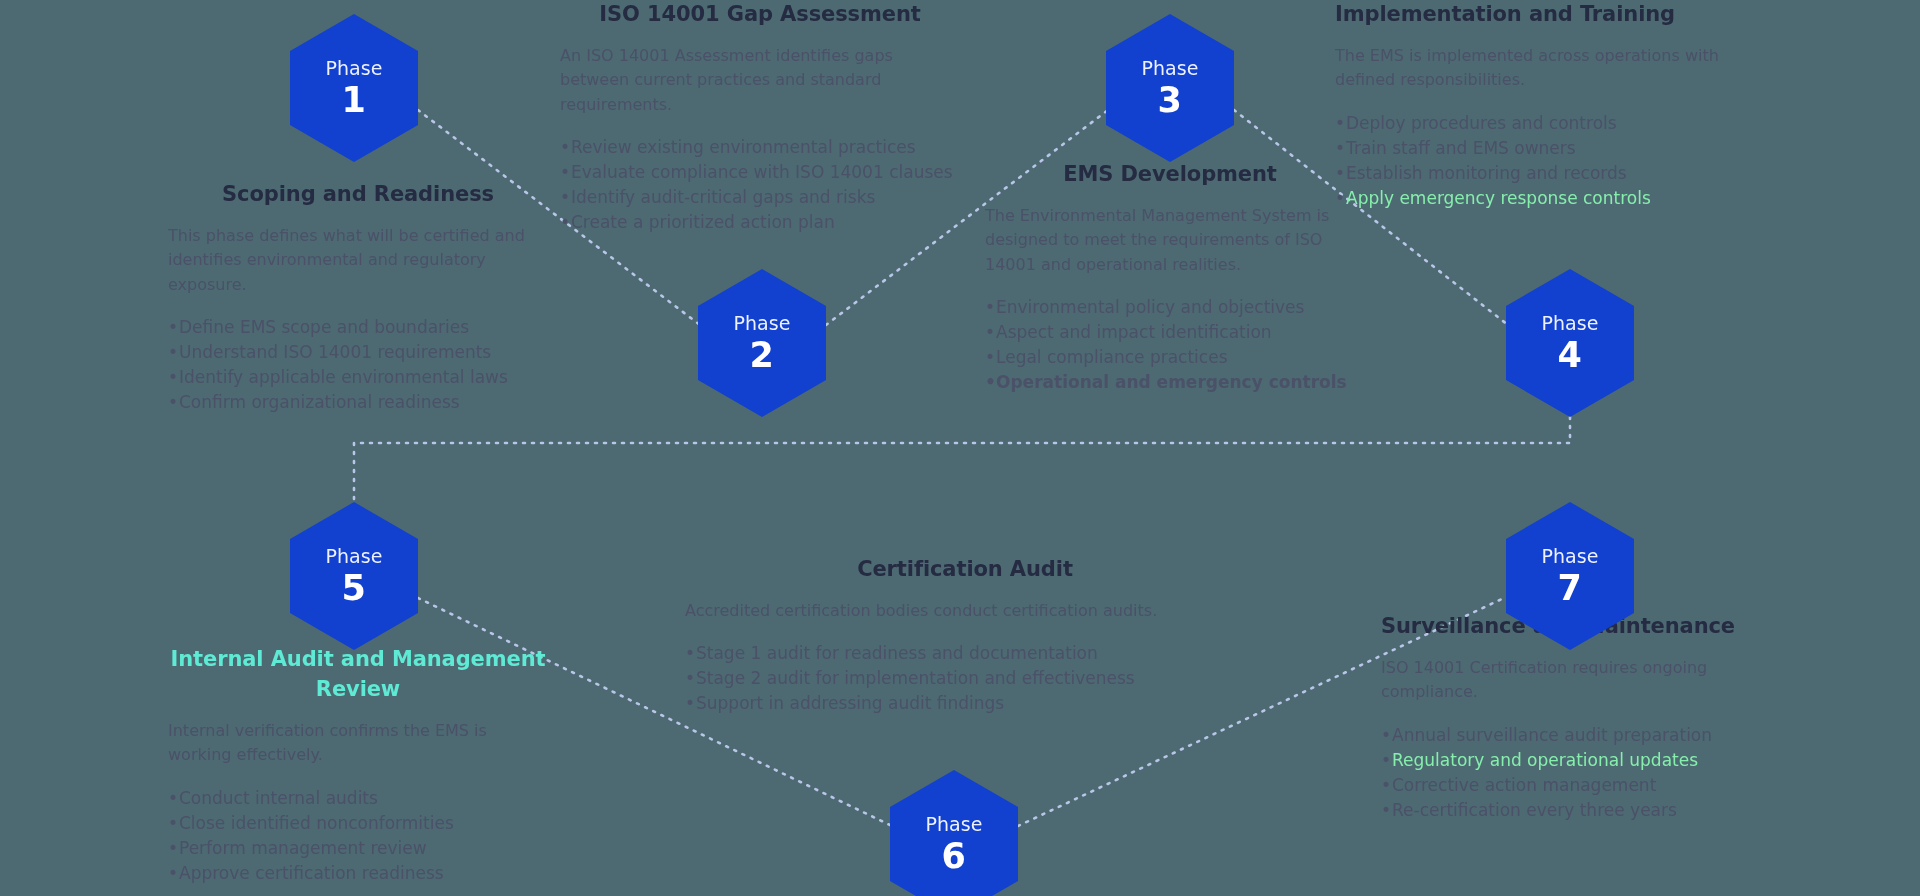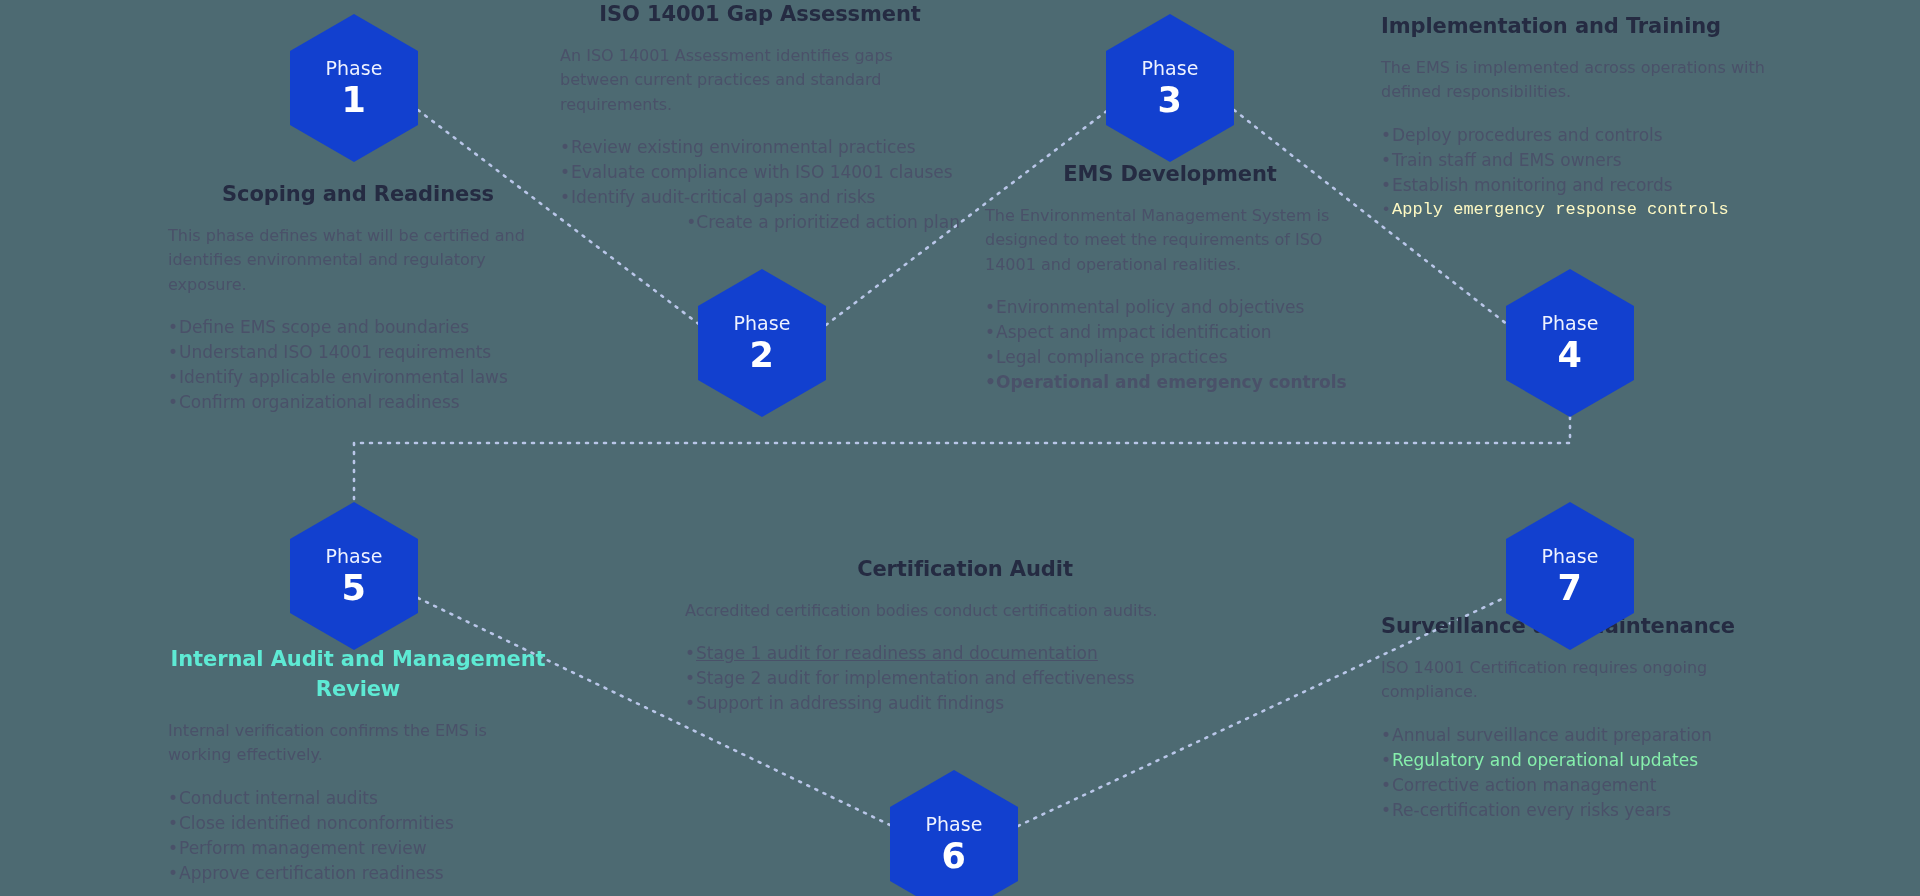--- a/index.html
+++ b/index.html
@@ -102,21 +102,21 @@
     content: "\2022";
     display: inline-block;
     width: 11px;
     color: #4a5169;
   }
 
   
   #b1 { left: 168px;  top: 160px;  width: 380px; margin-top: 20px; }
   #b2 { left: 560px;  top: 0px;    width: 400px; }
   #b3 { left: 985px;  top: 160px;  width: 370px; }
-  #b4 { left: 1381px; top: 0px;    width: 400px; margin-top: 12px; }
+  #b4 { left: 1335px; top: 0px;    width: 400px; }
   #b5 { left: 168px;  top: 645px;  width: 380px; }
   #b6 { left: 685px;  top: 555px;  width: 560px; }
   #b7 { left: 1381px; top: 612px;  width: 400px; }
 
   
   #hex1 { left: 290px;  top: 14px;  }
   #hex2 { left: 698px;  top: 269px; }
   #hex3 { left: 1106px; top: 14px;  }
   #hex4 { left: 1506px; top: 269px; }
   #hex5 { left: 290px;  top: 502px; }
@@ -179,21 +179,21 @@
     </ul>
   </div>
 
   <div class="block" id="b2">
     <h3 class="blk-title center" style="color: rgb(37, 43, 66);">ISO 14001 Gap Assessment</h3>
     <p class="blk-desc" style="color: rgb(74, 81, 105);">An ISO 14001 Assessment identifies gaps between current practices and standard requirements.</p>
     <ul class="blk-list">
       <li style="color: rgb(74, 81, 105);">Review existing environmental practices</li>
       <li style="color: rgb(74, 81, 105);">Evaluate compliance with ISO 14001 clauses</li>
       <li style="color: rgb(74, 81, 105);">Identify audit-critical gaps and risks</li>
-      <li style="color: rgb(74, 81, 105); text-align: right;">Create a prioritized action plan</li>
+      <li style="color: rgb(74, 81, 105);">Create a prioritized action plan</li>
     </ul>
   </div>
 
   <div class="block" id="b3">
     <h3 class="blk-title center" style="color: rgb(37, 43, 66);">EMS Development</h3>
     <p class="blk-desc" style="color: rgb(74, 81, 105);">The Environmental Management System is designed to meet the requirements of ISO 14001 and operational realities.</p>
     <ul class="blk-list">
       <li style="color: rgb(74, 81, 105);">Environmental policy and objectives</li>
       <li style="color: rgb(74, 81, 105);">Aspect and impact identification</li>
       <li style="color: rgb(74, 81, 105);">Legal compliance practices</li>
@@ -201,49 +201,49 @@
     </ul>
   </div>
 
   <div class="block" id="b4">
     <h3 class="blk-title" style="color: rgb(37, 43, 66);">Implementation and Training</h3>
     <p class="blk-desc" style="color: rgb(74, 81, 105);">The EMS is implemented across operations with defined responsibilities.</p>
     <ul class="blk-list">
       <li style="color: rgb(74, 81, 105);">Deploy procedures and controls</li>
       <li style="color: rgb(74, 81, 105);">Train staff and EMS owners</li>
       <li style="color: rgb(74, 81, 105);">Establish monitoring and records</li>
-      <li style="color: #fef9c3; font-family: Liberation Mono, monospace;">Apply emergency response controls</li>
+      <li style="color: #86efac;">Apply emergency response controls</li>
     </ul>
   </div>
 
   <div class="block" id="b5">
     <h3 class="blk-title center" style="color: #5eead4;">Internal Audit and Management Review</h3>
     <p class="blk-desc" style="color: rgb(74, 81, 105);">Internal verification confirms the EMS is working effectively.</p>
     <ul class="blk-list">
       <li style="color: rgb(74, 81, 105);">Conduct internal audits</li>
       <li style="color: rgb(74, 81, 105);">Close identified nonconformities</li>
       <li style="color: rgb(74, 81, 105);">Perform management review</li>
       <li style="color: rgb(74, 81, 105);">Approve certification readiness</li>
     </ul>
   </div>
 
   <div class="block" id="b6">
     <h3 class="blk-title center" style="color: rgb(37, 43, 66);">Certification Audit</h3>
     <p class="blk-desc" style="color: rgb(74, 81, 105);">Accredited certification bodies conduct certification audits.</p>
     <ul class="blk-list">
-      <li style="color: rgb(74, 81, 105); text-decoration: underline;">Stage 1 audit for readiness and documentation</li>
+      <li style="color: rgb(74, 81, 105);">Stage 1 audit for readiness and documentation</li>
       <li style="color: rgb(74, 81, 105);">Stage 2 audit for implementation and effectiveness</li>
       <li style="color: rgb(74, 81, 105);">Support in addressing audit findings</li>
     </ul>
   </div>
 
   <div class="block" id="b7">
     <h3 class="blk-title" style="color: rgb(37, 43, 66);">Surveillance and Maintenance</h3>
     <p class="blk-desc" style="color: rgb(74, 81, 105);">ISO 14001 Certification requires ongoing compliance.</p>
     <ul class="blk-list">
       <li style="color: rgb(74, 81, 105);">Annual surveillance audit preparation</li>
       <li style="color: #86efac;">Regulatory and operational updates</li>
       <li style="color: rgb(74, 81, 105);">Corrective action management</li>
-      <li style="color: rgb(74, 81, 105);">Re-certification every risks years</li>
+      <li style="color: rgb(74, 81, 105);">Re-certification every three years</li>
     </ul>
   </div>
 
 </div>
 
 </body></html>

